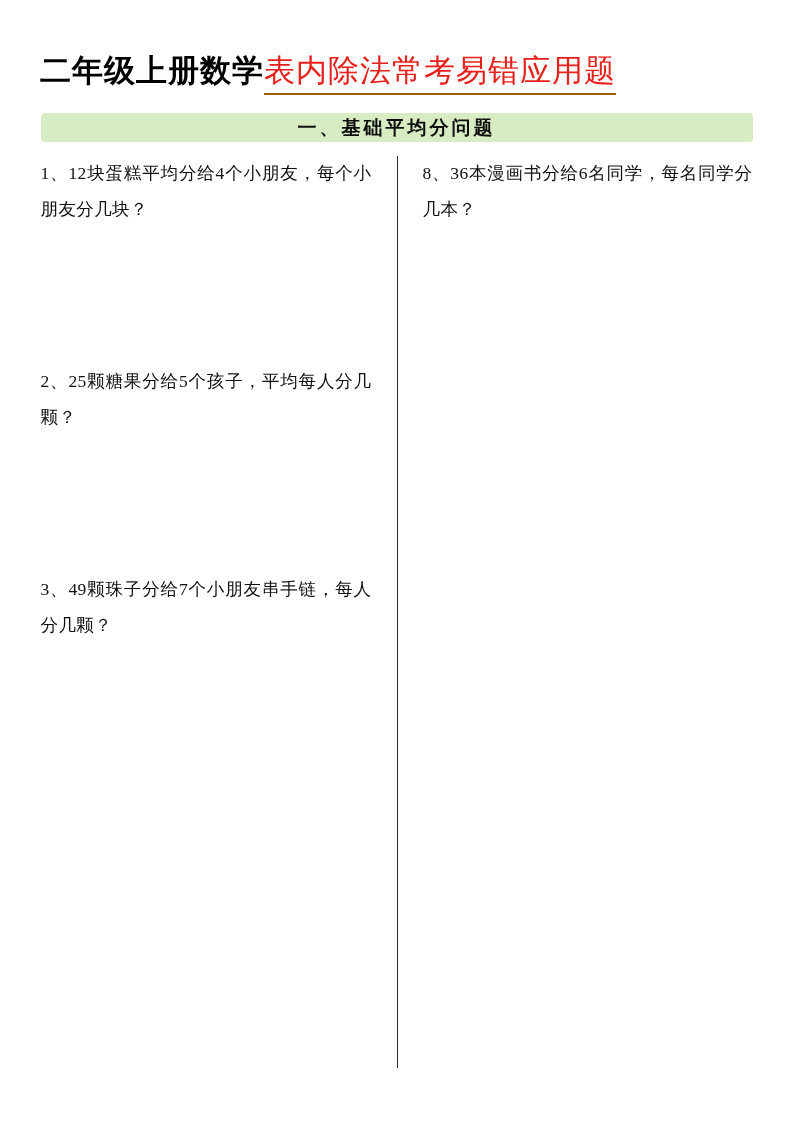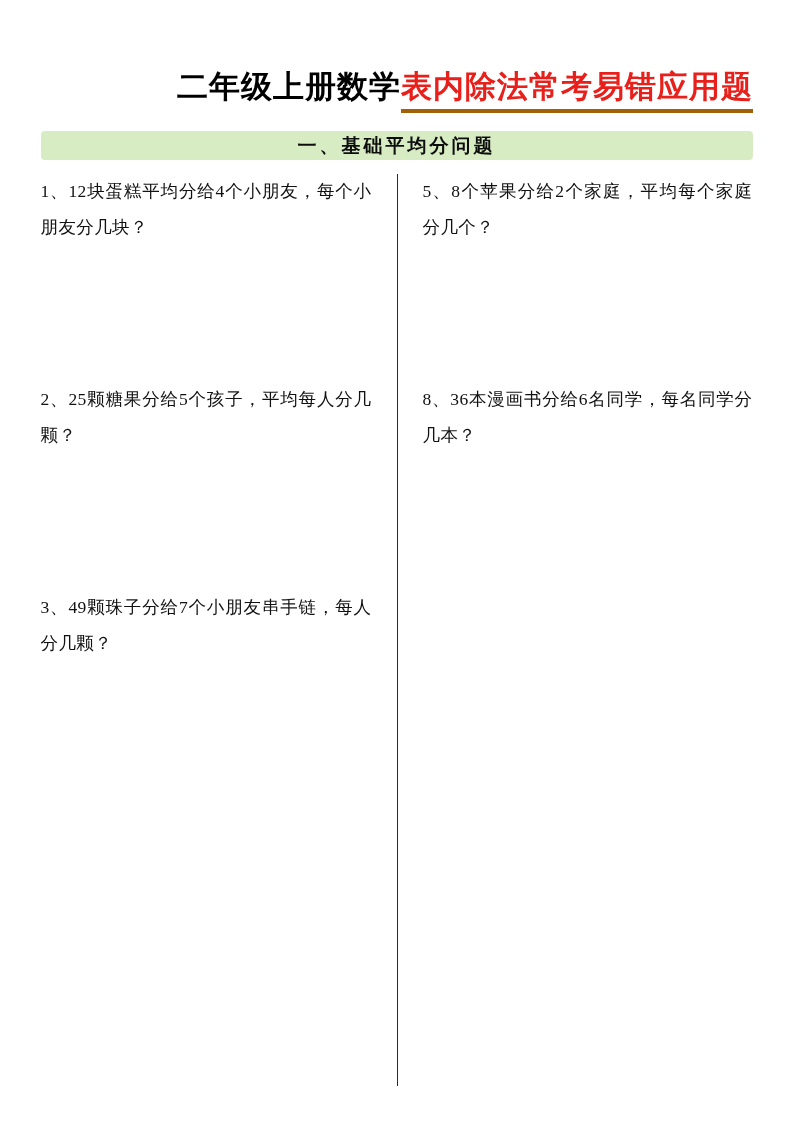--- a/index.html
+++ b/index.html
@@ -21,37 +21,37 @@
     height: 1121px;
     position: relative;
     box-sizing: border-box;
     padding: 0 40px;
   }
 
   
   .title-row {
     display: flex;
     align-items: baseline;
-    justify-content: flex-end;
-    margin-top: 66px;
+    justify-content: flex-start;
+    margin-top: 50px;
     white-space: nowrap;
   }
   .title-black {
     font-size: 31px;
     font-weight: bold;
     letter-spacing: 1px;
     color: #000000;
     font-family: "Liberation Serif", "DejaVu Serif", serif;
   }
   .title-red {
     font-size: 31px;
-    font-weight: bold;
+    font-weight: normal;
     letter-spacing: 1px;
     color: #e8201b;
-    border-bottom: 4px solid #a16207;
+    border-bottom: 2px solid #a16207;
     padding-bottom: 1px;
     font-family: "Liberation Serif", "DejaVu Serif", serif;
   }
 
   
   .section-banner {
     margin: 18px auto 0 auto;
     width: 712px;
     height: 29px;
     background: #d8ecc3;
@@ -135,21 +135,18 @@
       <div class="qitem">
         <div class="qtext">2、25颗糖果分给5个孩子，平均每人分几颗？</div>
       </div>
       <div class="qitem">
         <div class="qtext">3、49颗珠子分给7个小朋友串手链，每人分几颗？</div>
       </div>
     </div>
 
     <div class="col col-right">
       <div class="qitem">
-        <div class="qtext">5、8个苹果分给2个家庭，平均每个家庭分几个？</div>
-      </div>
-      <div class="qitem">
         <div class="qtext">8、36本漫画书分给6名同学，每名同学分几本？</div>
       </div>
     </div>
   </div>
 
 </div>
 
 </body></html>

